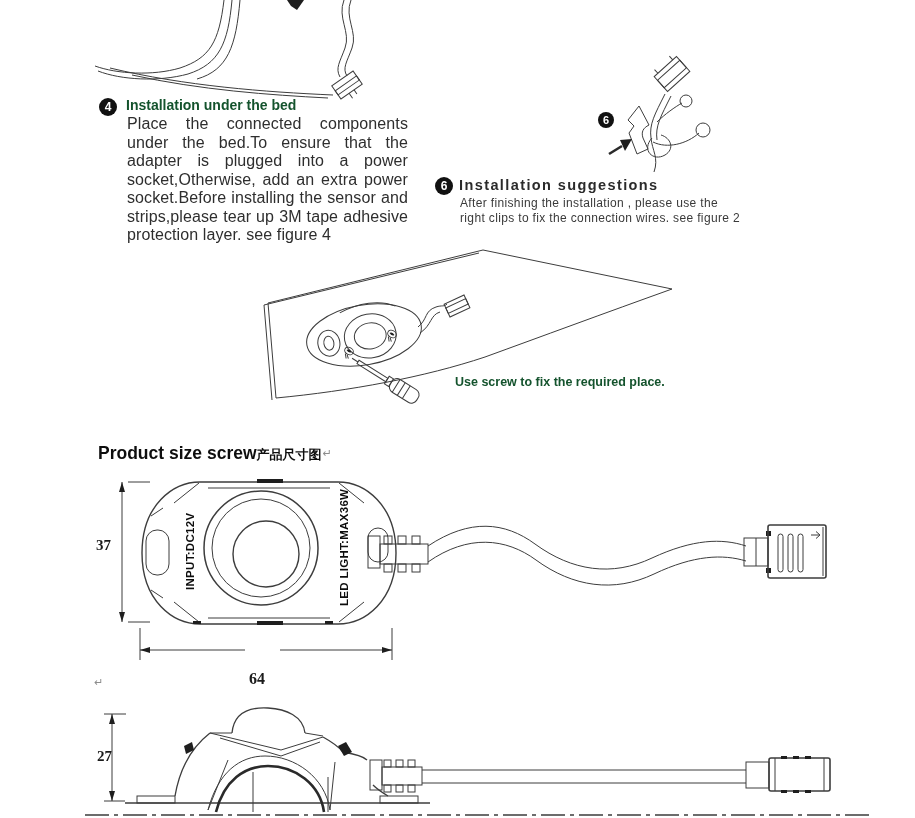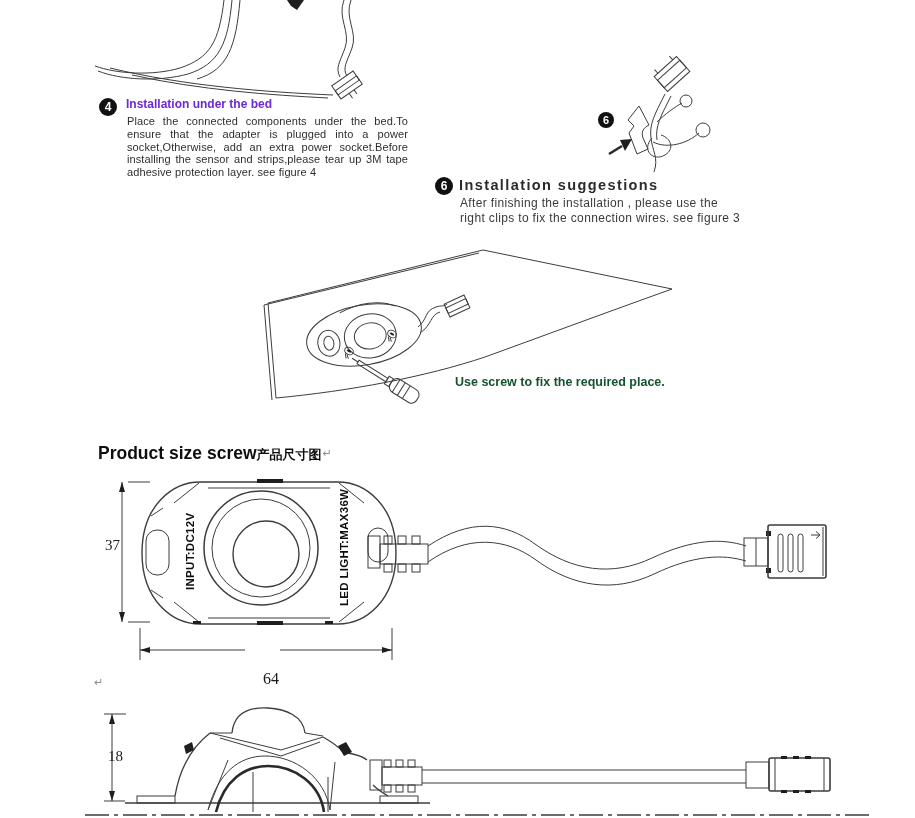--- a/index.html
+++ b/index.html
@@ -7,30 +7,30 @@
           font-family:"Liberation Sans",sans-serif;color:#222;}
   .abs{position:absolute;}
   svg{position:absolute;overflow:visible;}
   .line{stroke:#3d3d3d;stroke-width:1;fill:none;}
   .thick{stroke:#2a2a2a;stroke-width:2.6;fill:none;}
   .dark{fill:#1e1e1e;stroke:none;}
   .num-badge{width:18px;height:18px;border-radius:50%;background:#111;color:#fff;
              display:flex;align-items:center;justify-content:center;
              font-weight:bold;font-size:12px;line-height:1;}
   .num-badge.small{width:16px;height:16px;font-size:11px;}
-  .step-title{font-size:12px;font-weight:bold;color:#6d28d9;white-space:nowrap;}
+  .step-title{font-size:14px;font-weight:bold;color:#14532d;white-space:nowrap;}
   .step-title.spaced{font-size:14.5px;letter-spacing:1.4px;color:#2b2b2b;}
-  .step-body{font-size:11px;line-height:1.16;color:#2e2e2e;text-align:justify;letter-spacing:0.1px;}
+  .step-body{font-size:16px;line-height:1.16;color:#2e2e2e;text-align:justify;letter-spacing:0.1px;}
   .step-body6{font-size:12px;line-height:1.3;color:#3a3a3a;letter-spacing:0.35px;white-space:nowrap;}
   .screw-caption{font-size:12.5px;font-weight:bold;color:#14532d;white-space:nowrap;}
   .size-title{font-size:17.5px;font-weight:bold;color:#0e0e0e;white-space:nowrap;}
   .size-title .zh{font-size:13px;}
   .pmark{font-size:11px;color:#8d8d8d;font-weight:normal;vertical-align:2px;margin-left:1px;}
-  .dim{font-family:"Liberation Serif",serif;font-size:15px;font-weight:normal;color:#1b1b1b;
-       text-align:right;line-height:1;}
+  .dim{font-family:"Liberation Serif",serif;font-size:15px;font-weight:bold;color:#1b1b1b;
+       text-align:left;line-height:1;}
   .vlabel{font-weight:bold;font-size:11.5px;letter-spacing:0.3px;color:#0d0d0d;
           transform:rotate(-90deg);transform-origin:center;white-space:nowrap;text-align:center;}
   .retmark{font-size:11px;color:#8d8d8d;}
 </style>
 </head>
 <body>
 
 <div id="canvas">
 
   <svg class="abs" style="left:85px;top:0;" width="320" height="96" viewBox="0 0 320 96">
@@ -75,21 +75,21 @@
     </g>
   </svg>
 
   <div class="abs num-badge" style="left:99px;top:98px;">4</div>
   <div class="abs step-title" style="left:126px;top:97px;">Installation under the bed</div>
   <div class="abs step-body" style="left:127px;top:115px;width:281px;">Place the connected components under the bed.To ensure that the adapter is plugged into a power socket,Otherwise, add an extra power socket.Before installing the sensor and strips,please tear up 3M tape adhesive protection layer. see figure 4</div>
 
   <div class="abs num-badge" style="left:435px;top:177px;">6</div>
   <div class="abs step-title spaced" style="left:459px;top:177px;">Installation suggestions</div>
   <div class="abs step-body6" style="left:460px;top:196px;">After finishing the installation , please use the</div>
-  <div class="abs step-body6" style="left:460px;top:211px;">right clips to fix the connection wires. see figure 3</div>
+  <div class="abs step-body6" style="left:460px;top:211px;">right clips to fix the connection wires. see figure 2</div>
   <div class="abs num-badge small" style="left:598px;top:112px;">6</div>
 
   <svg class="abs" style="left:240px;top:245px;" width="450" height="163" viewBox="0 0 450 163">
     <g>
       <path class="line" d="M28,58 L243,5 L432,44 C365,68 300,92 245,112 C185,132 110,146 36,153 Z"></path>
       <path class="line" d="M24,60 L32,155"></path>
       <path class="line" d="M24,60 L239,8"></path>
     </g>
     <g transform="translate(124,90) rotate(-10)">
       <ellipse class="line" cx="0" cy="0" rx="58" ry="30"></ellipse>
@@ -242,15 +242,15 @@
       <rect class="dark" x="725" y="118" width="6" height="3"></rect>
     </g>
     <g>
       <path class="line" d="M24,42 H46 M32,42 V129 M24,129 H45"></path>
       <polygon class="dark" points="32,42 29,52 35,52"></polygon>
       <polygon class="dark" points="32,129 29,119 35,119"></polygon>
     </g>
     <path class="line" style="stroke-width:1.6;stroke-dasharray:24 5 4 5;" d="M5,143 H792"></path>
   </svg>
 
-  <div class="abs dim" style="left:97px;top:749px;width:26px;">18</div>
+  <div class="abs dim" style="left:97px;top:749px;width:26px;">27</div>
 
 </div>
 
 </body></html>

